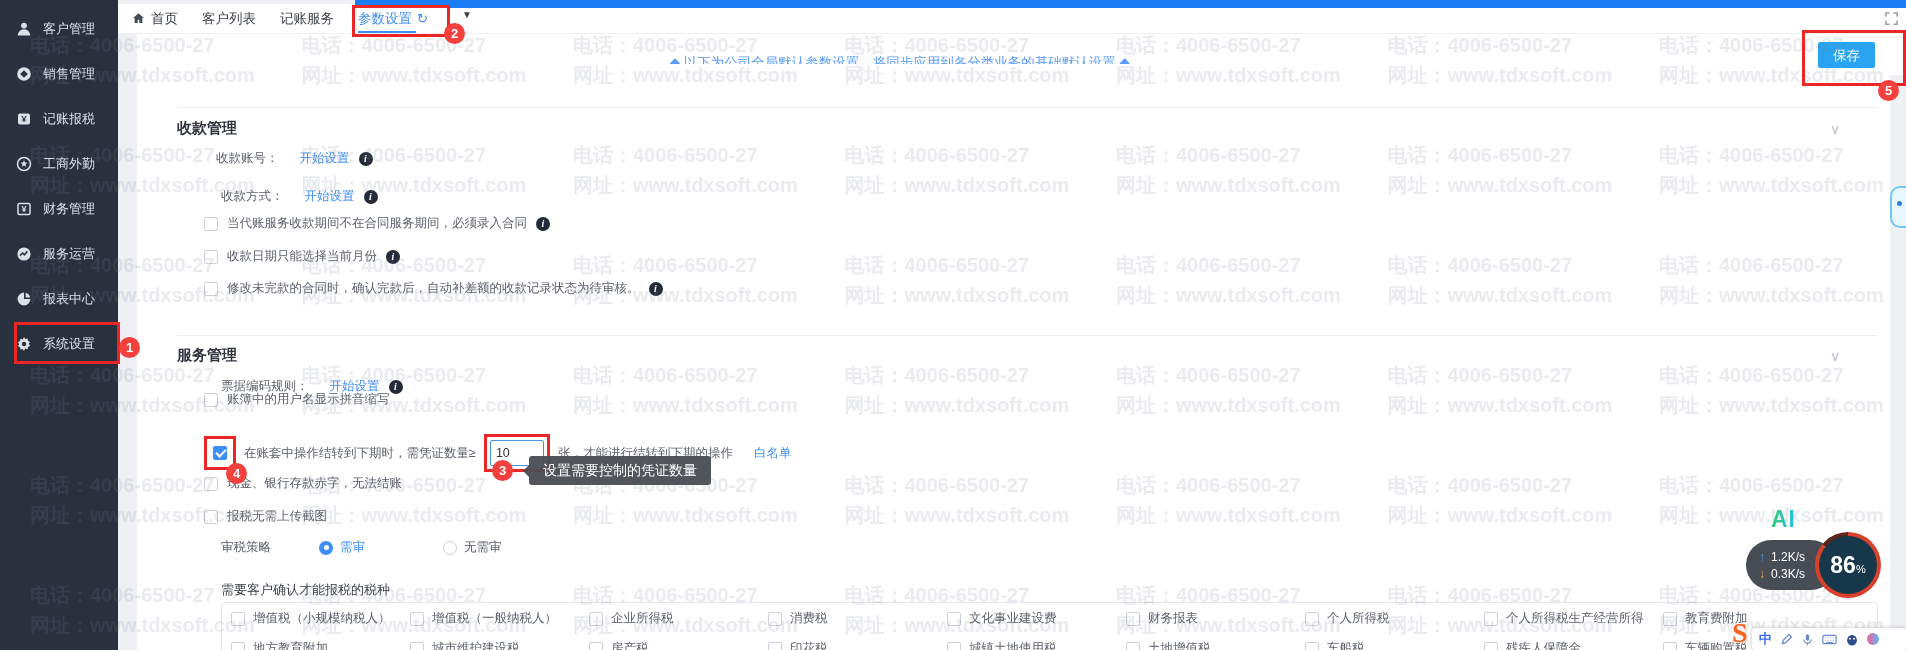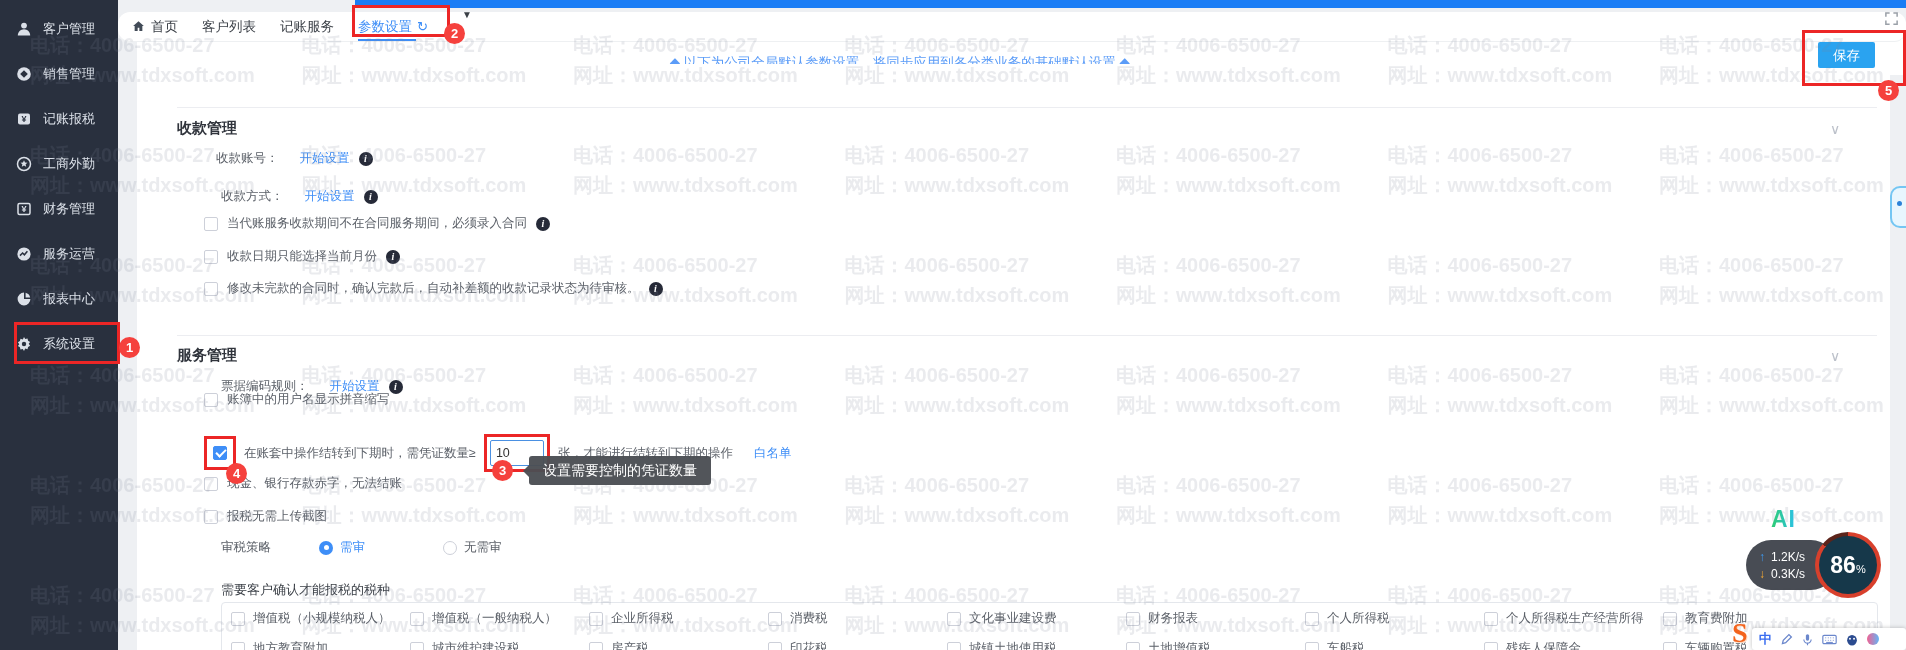--- a/index.html
+++ b/index.html
@@ -12,22 +12,22 @@
 
   
   .sidebar{position:absolute;left:0;top:0;width:118px;height:650px;background:#29303e;z-index:8;
            padding-top:6px;box-sizing:border-box;}
   .side-item{height:45px;display:flex;align-items:center;padding-left:15px;gap:11px;color:#dde2ea;
              font-size:13px;cursor:pointer;}
   .side-ico{width:17px;height:17px;display:flex;align-items:center;justify-content:center;flex:none;}
   .side-ico svg{display:block;}
 
   
-  .navrow{position:absolute;left:118px;top:12px;width:1788px;height:30px;background:#fff;z-index:9;
-          border-bottom:1px solid #eef0f2;box-sizing:border-box;border-radius:12px;}
+  .navrow{position:absolute;left:118px;top:4px;width:1788px;height:30px;background:#fff;z-index:9;
+          border-bottom:1px solid #eef0f2;box-sizing:border-box;}
   .tabs{display:flex;gap:24px;padding-left:13px;height:29px;align-items:stretch;}
   .tab{display:flex;align-items:center;gap:5px;font-size:13.5px;color:#3a3f46;position:relative;cursor:pointer;}
   .tab.active{color:#3e8ef7;}
   .tab.active::after{content:"";position:absolute;left:0;right:12px;bottom:0;height:2px;background:#3e8ef7;}
   .tab-ico svg{display:block;}
   .tab-refresh{font-size:13px;line-height:1;}
   .bluestrip{position:absolute;left:355px;top:0;width:1551px;height:8px;background:#1a7df5;z-index:10;}
   .nav-caret{position:absolute;left:462px;top:9px;font-size:10px;color:#3a3f46;z-index:12;cursor:pointer;}
   .expand-ico{position:absolute;left:1884px;top:11px;z-index:12;cursor:pointer;}
 

